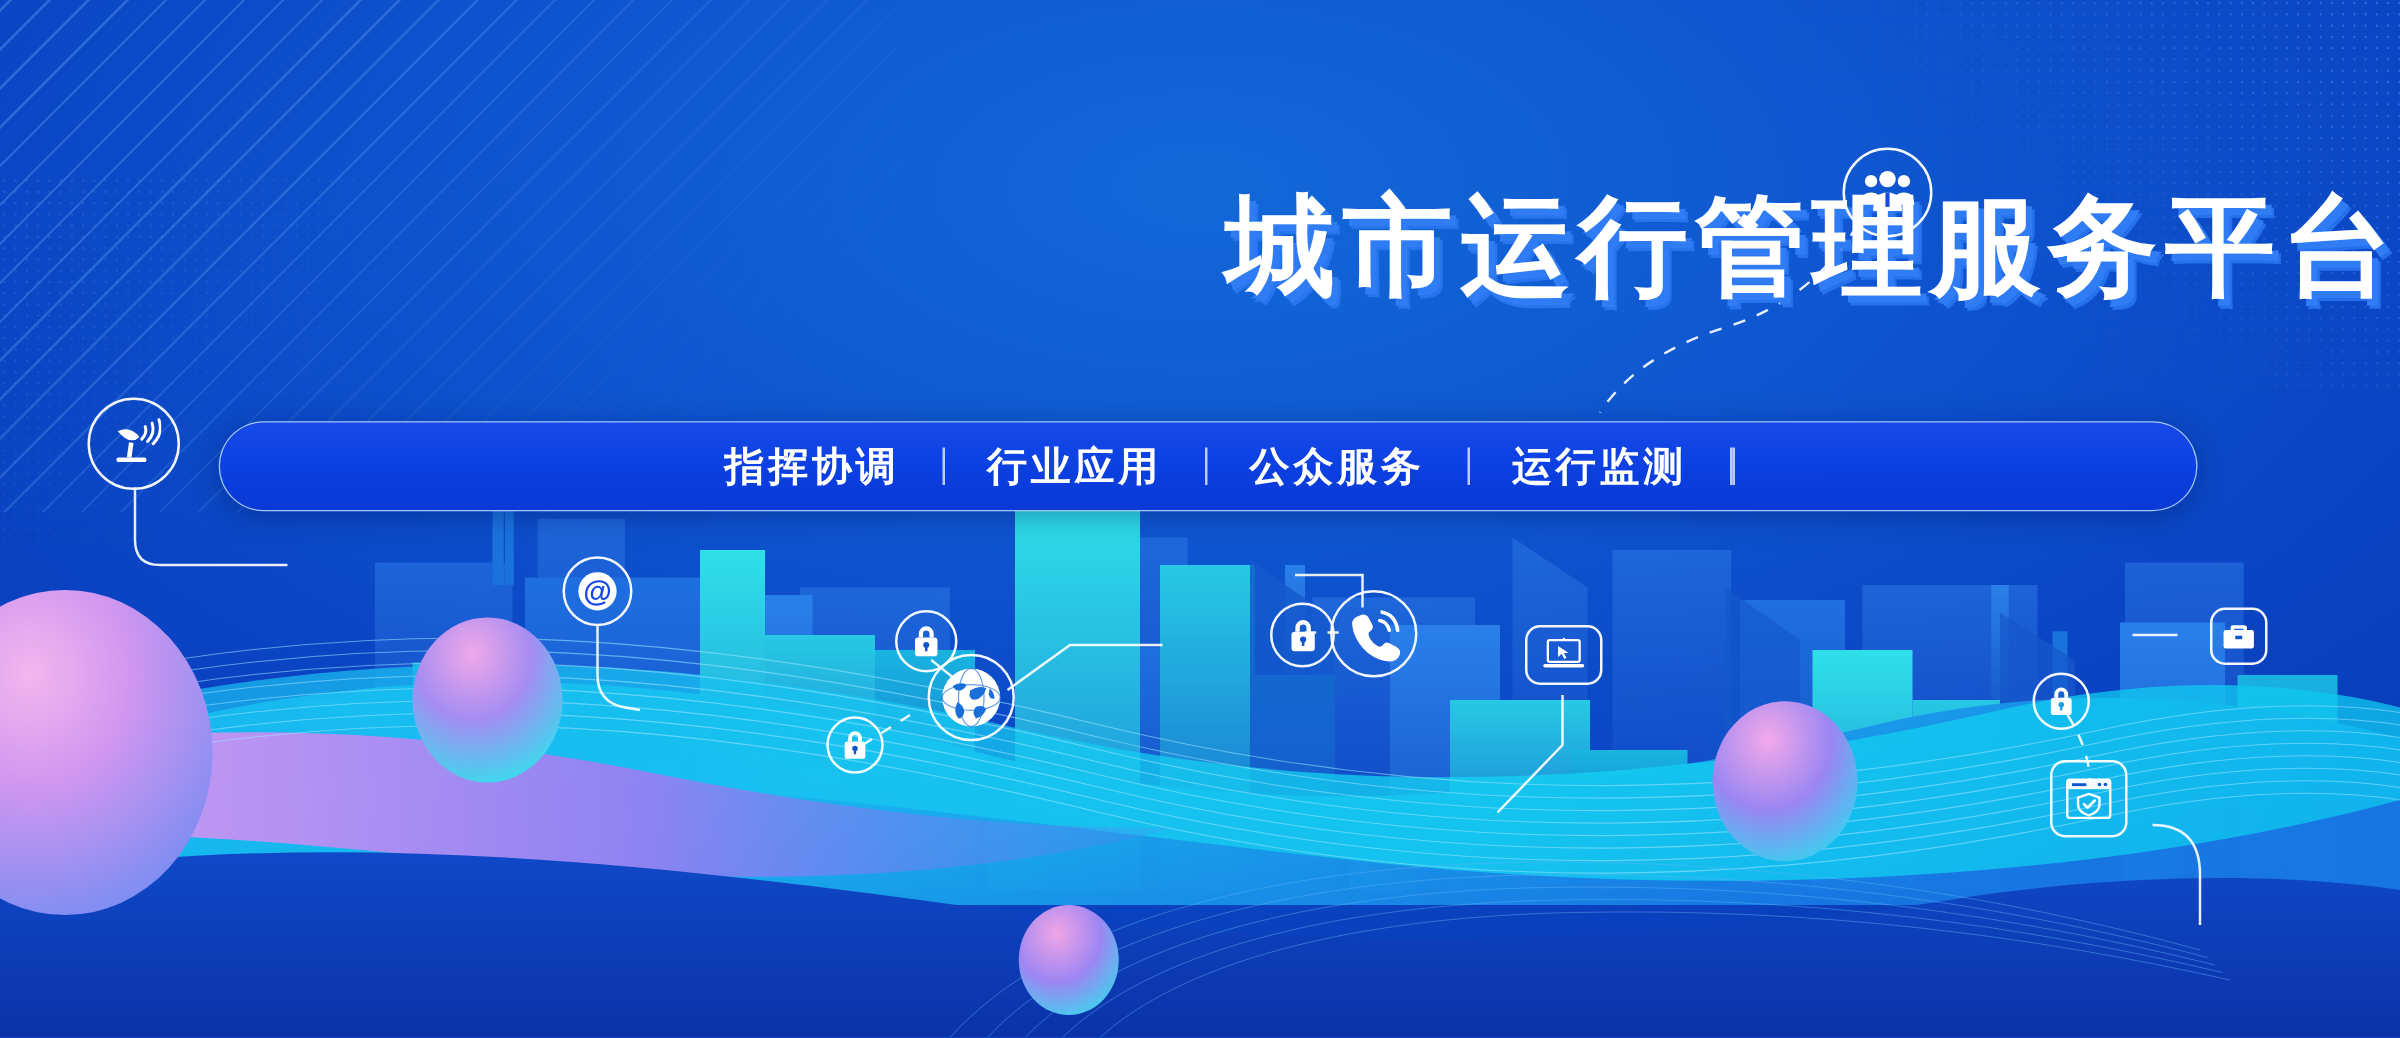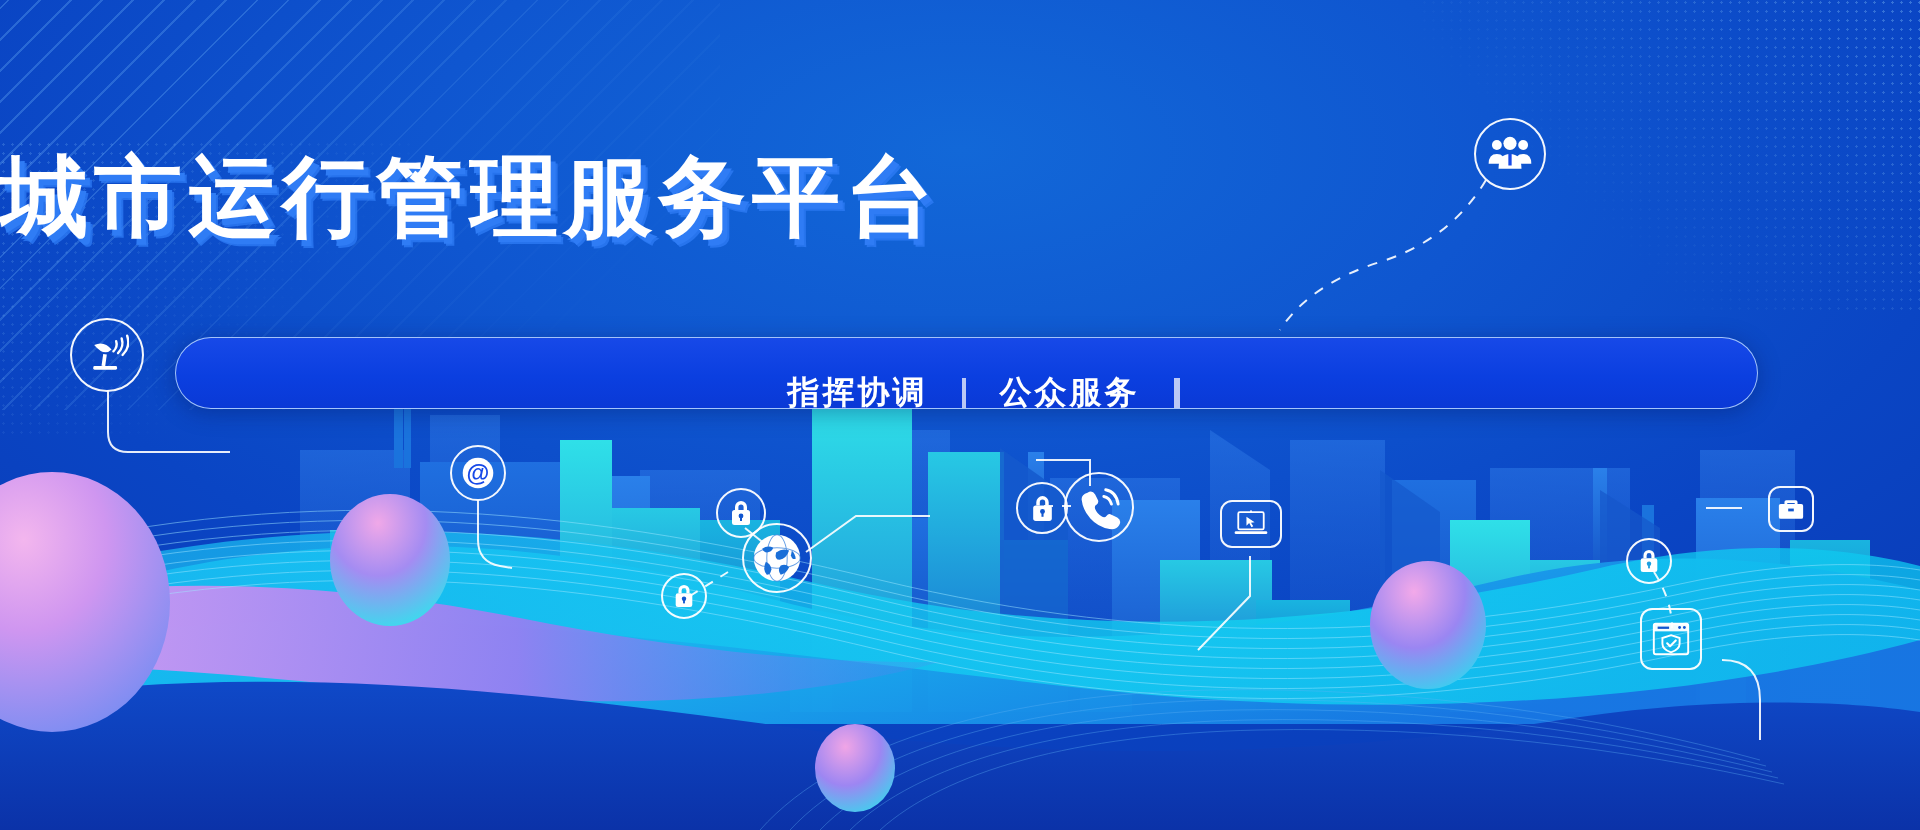--- a/index.html
+++ b/index.html
@@ -50,21 +50,21 @@
 
   .bg-svg, .city-svg, .wave-svg, .icon-svg-layer {
     position:absolute; left:0; top:0; width:1920px; height:830px;
     pointer-events:none;
   }
 
   
   .title-wrap {
     position:absolute;
     left:0; right:0; top:150px;
-    text-align:left;
+    text-align:right;
     pointer-events:none;
   }
   .title {
     display:inline-block;
     font-size:88px;
     font-weight:bold;
     letter-spacing:6px;
     color:#ffffff;
     line-height:1.06;
     text-shadow:
@@ -76,21 +76,21 @@
   
   .nav-pill {
     position:absolute;
     left:175px; top:337px;
     width:1583px; height:72px;
     border-radius:36px;
     background:linear-gradient(180deg,#1749e8 0%,#0b3fe0 55%,#0a39d6 100%);
     border:1px solid rgba(190,220,255,0.85);
     box-shadow:0 4px 22px rgba(0,20,90,0.35);
     display:flex;
-    align-items:flex-end;
+    align-items:center;
     justify-content:center;
     gap:0px;
     overflow:hidden;
   }
   .nav-item {
     color:#ffffff;
     font-size:32px;
     font-weight:600;
     letter-spacing:3px;
     padding:0 34px;
@@ -307,23 +307,25 @@
     </g>
   </svg>
 
   <div class="title-wrap">
     <h1 class="title">城市运行管理服务平台</h1>
   </div>
 
   <nav class="nav-pill">
     <span class="nav-item">指挥协调</span>
     <span class="nav-sep"></span>
+    <span class="nav-item">行业应用</span>
     <span class="nav-sep"></span>
     <span class="nav-item">公众服务</span>
     <span class="nav-sep"></span>
+    <span class="nav-item">运行监测</span>
     <span class="nav-sep"></span>
     <span class="nav-sep"></span>
   </nav>
 
   <div class="icon-badge" style="left:70px; top:318px; width:74px; height:74px;">
     <svg width="44" height="44" viewBox="0 0 48 48" fill="#fff">
       <path d="M10 13 Q21 8 29 18 Q21 26 10 13 Z"></path>
       <rect x="19" y="23" width="4" height="13" transform="rotate(8 21 29)"></rect>
       <rect x="9" y="36" width="26" height="4" rx="1.5"></rect>
       <g fill="none" stroke="#fff" stroke-width="2.6" stroke-linecap="round">

